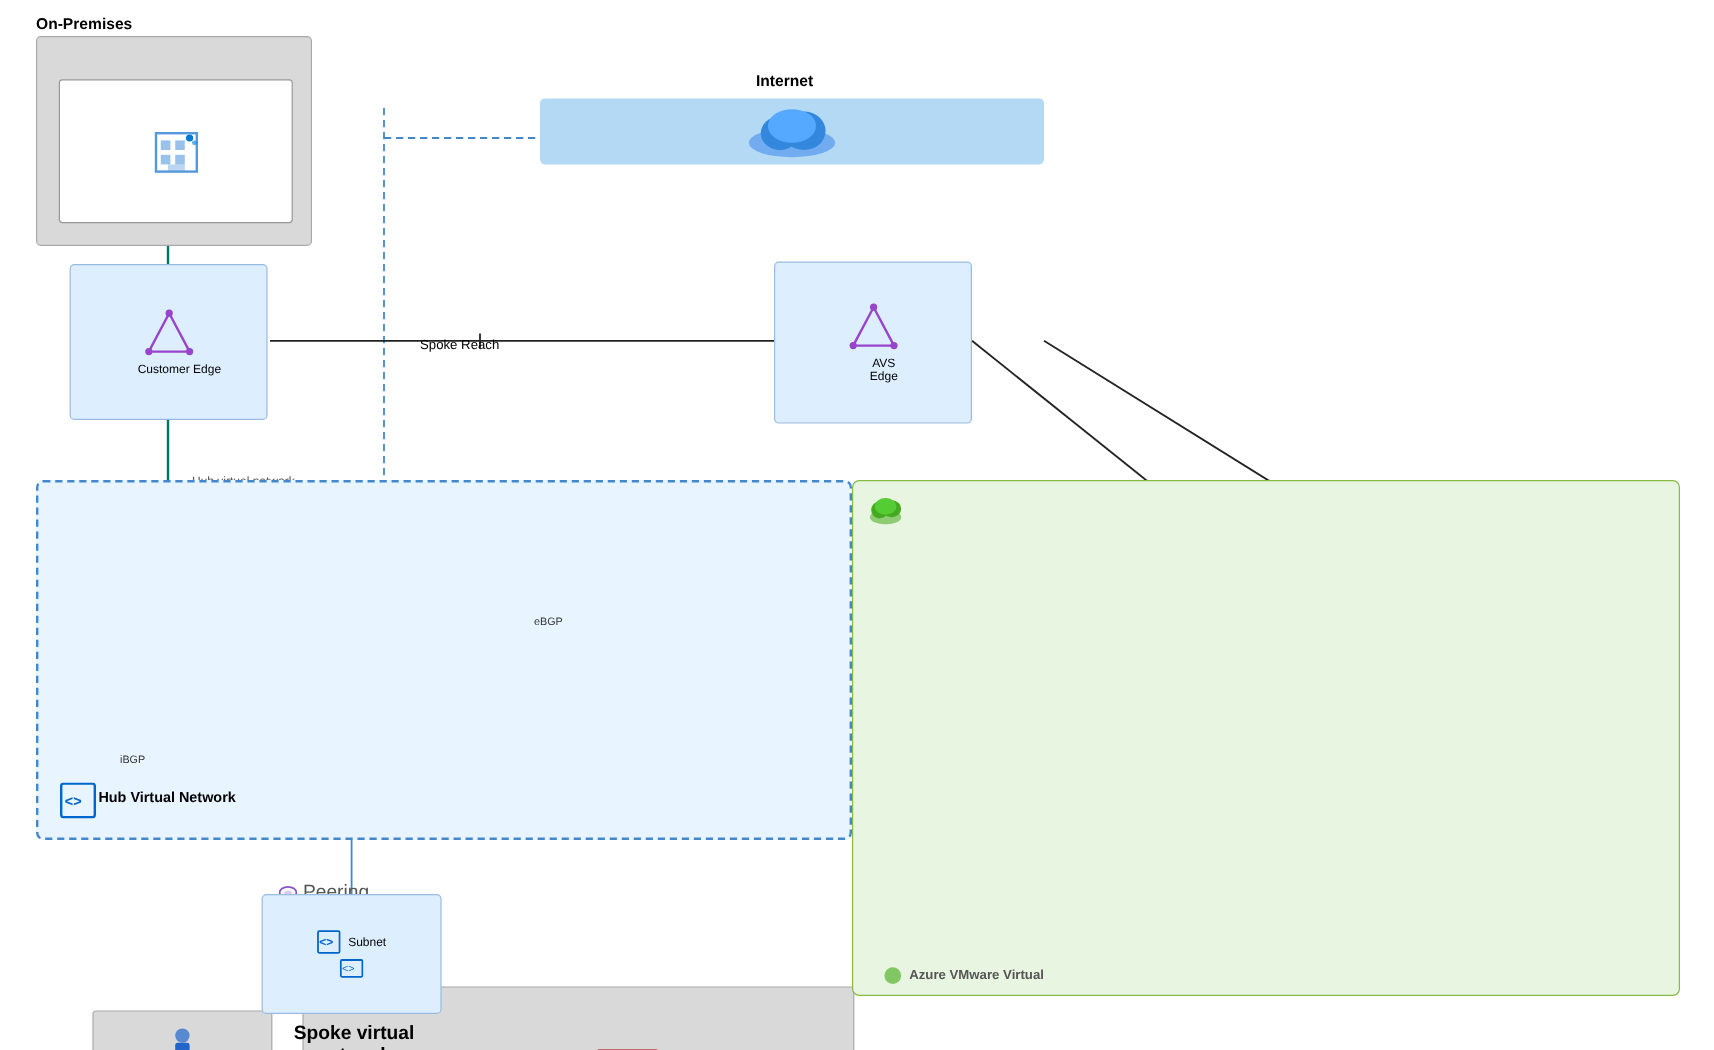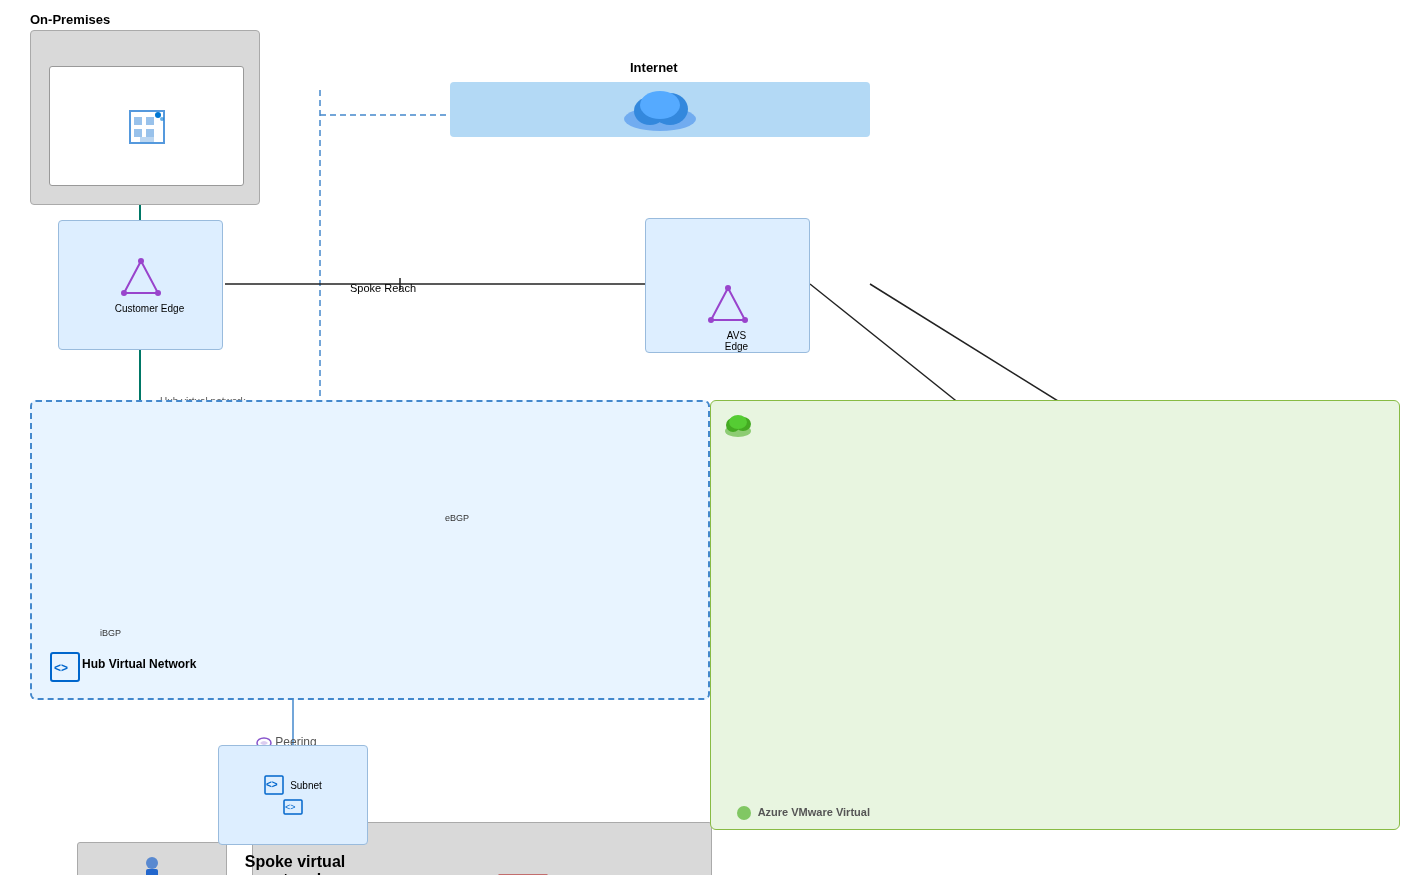--- a/index.html
+++ b/index.html
@@ -66,21 +66,21 @@
     .avs-edge-box {
       position: absolute;
       left: 645px; top: 218px;
       width: 165px; height: 135px;
       background: #ddeeff;
       border: 1.5px solid #99bbdd;
       border-radius: 4px;
       display: flex;
       flex-direction: column;
       align-items: center;
-      justify-content: flex-end;
+      justify-content: center;
     }
     
     .internet-bar {
       position: absolute;
       left: 450px; top: 82px;
       width: 420px; height: 55px;
       background: #b3d9f5;
       border-radius: 4px;
       display: flex;
       align-items: center;
@@ -144,22 +144,22 @@
       position: absolute;
       left: 220px; top: 853px;
       font-size: 16px;
       font-weight: bold;
       text-align: center;
       width: 150px;
     }
     
     .peering-label {
       position: absolute;
-      left: 256px; top: 735px;
-      font-size: 12px;
+      left: 232px; top: 735px;
+      font-size: 16px;
       color: #555;
       text-align: center;
     }
     
     .lines-svg {
       position: absolute;
       top: 0; left: 0;
       width: 1428px;
       height: 875px;
       pointer-events: none;

